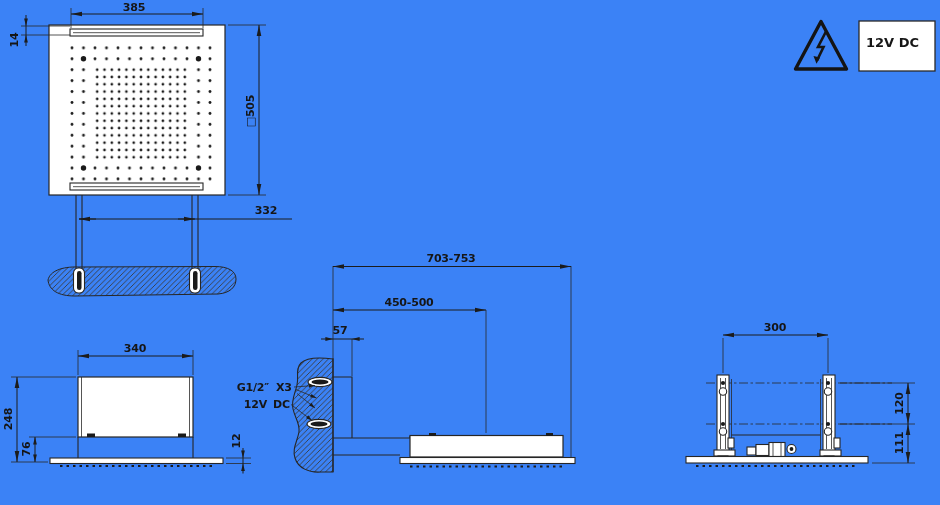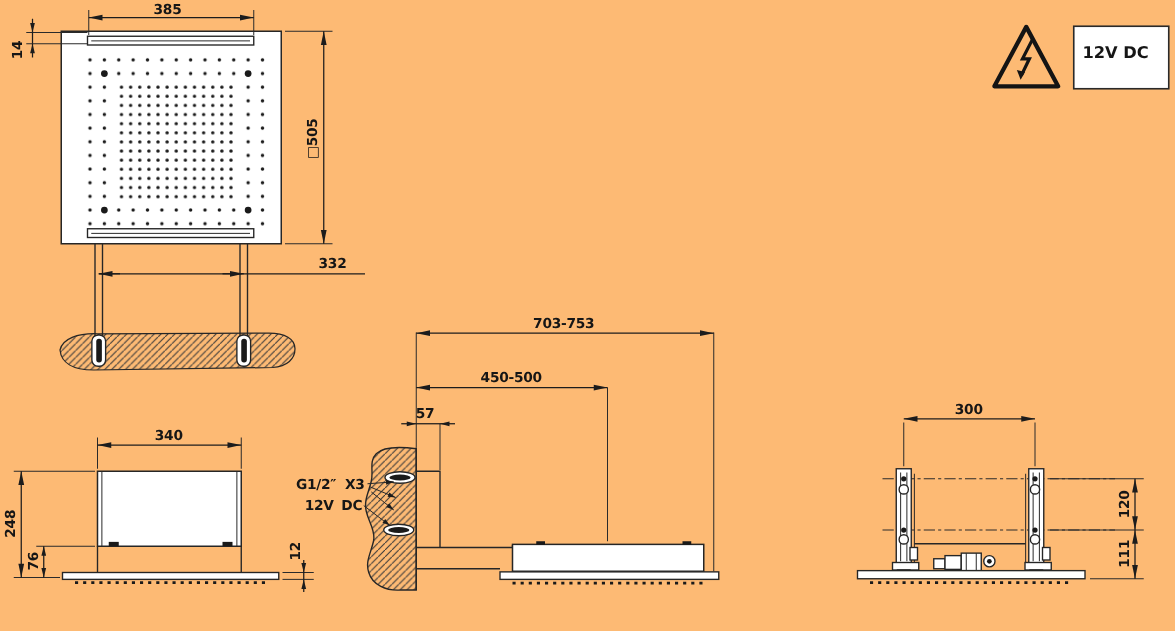--- a/index.html
+++ b/index.html
@@ -1,16 +1,16 @@
 <!DOCTYPE html>
 <html><head>
 <meta charset="utf-8">
 <style>
   html,body{margin:0;padding:0;background:#ffffff;}
-  .sheet{position:relative;width:940px;height:505px;background:#fdba74;overflow:hidden;
+  .sheet{position:relative;width:940px;height:505px;background:#3b82f6;overflow:hidden;
          font-family:"DejaVu Sans","Liberation Sans",sans-serif;}
   svg{display:block}
   text{font-family:"DejaVu Sans","Liberation Sans",sans-serif;font-weight:bold;
        font-size:11px;fill:#161616;letter-spacing:-0.2px;}
   text.big{font-size:13px;letter-spacing:0;}
   .ln{stroke:#262626;stroke-width:1.1;fill:none;}
   .thin{stroke:#2a2a2a;stroke-width:0.8;fill:none;}
   .dim{stroke:#1c1c1c;stroke-width:1;fill:none;}
   .whitefill{fill:#ffffff;stroke:#262626;stroke-width:1.1;}
   .dark{fill:#1a1a1a;stroke:none;}

